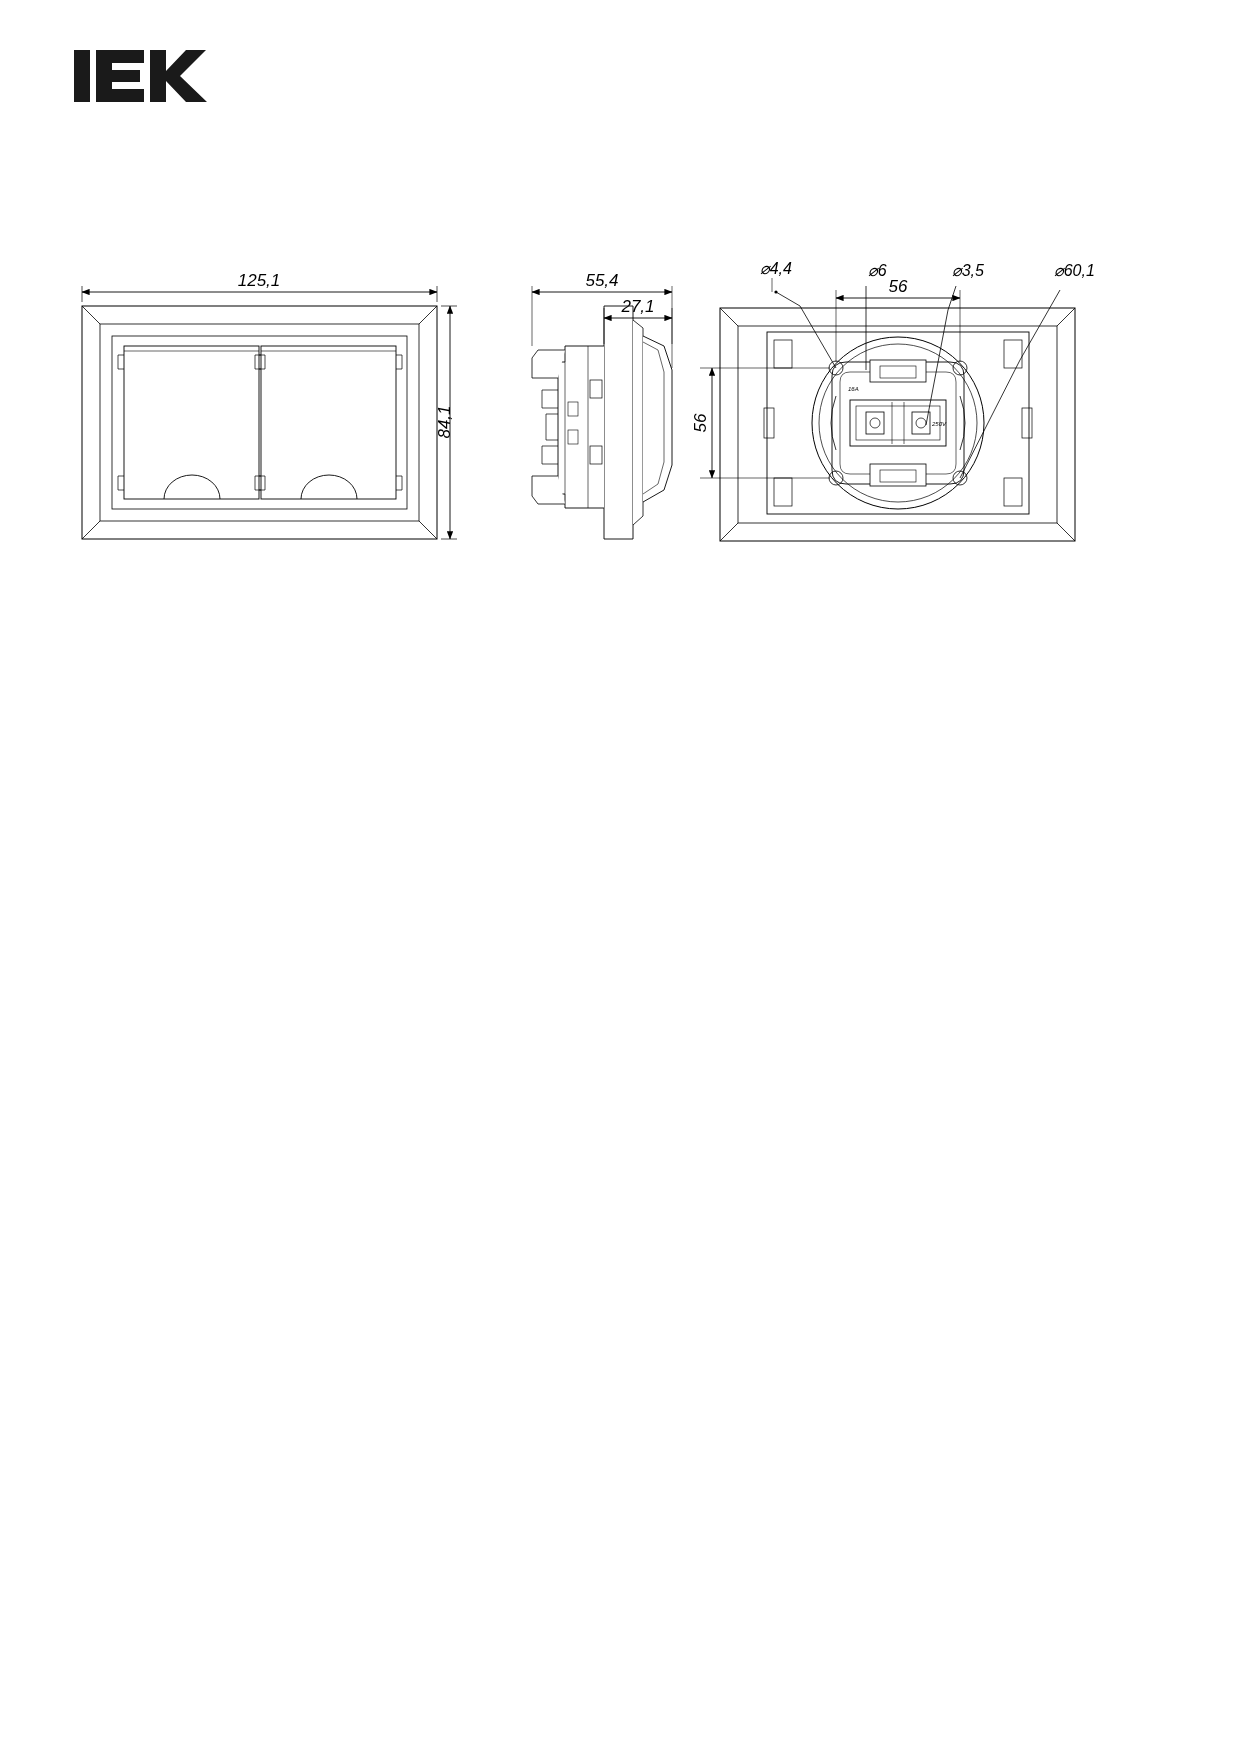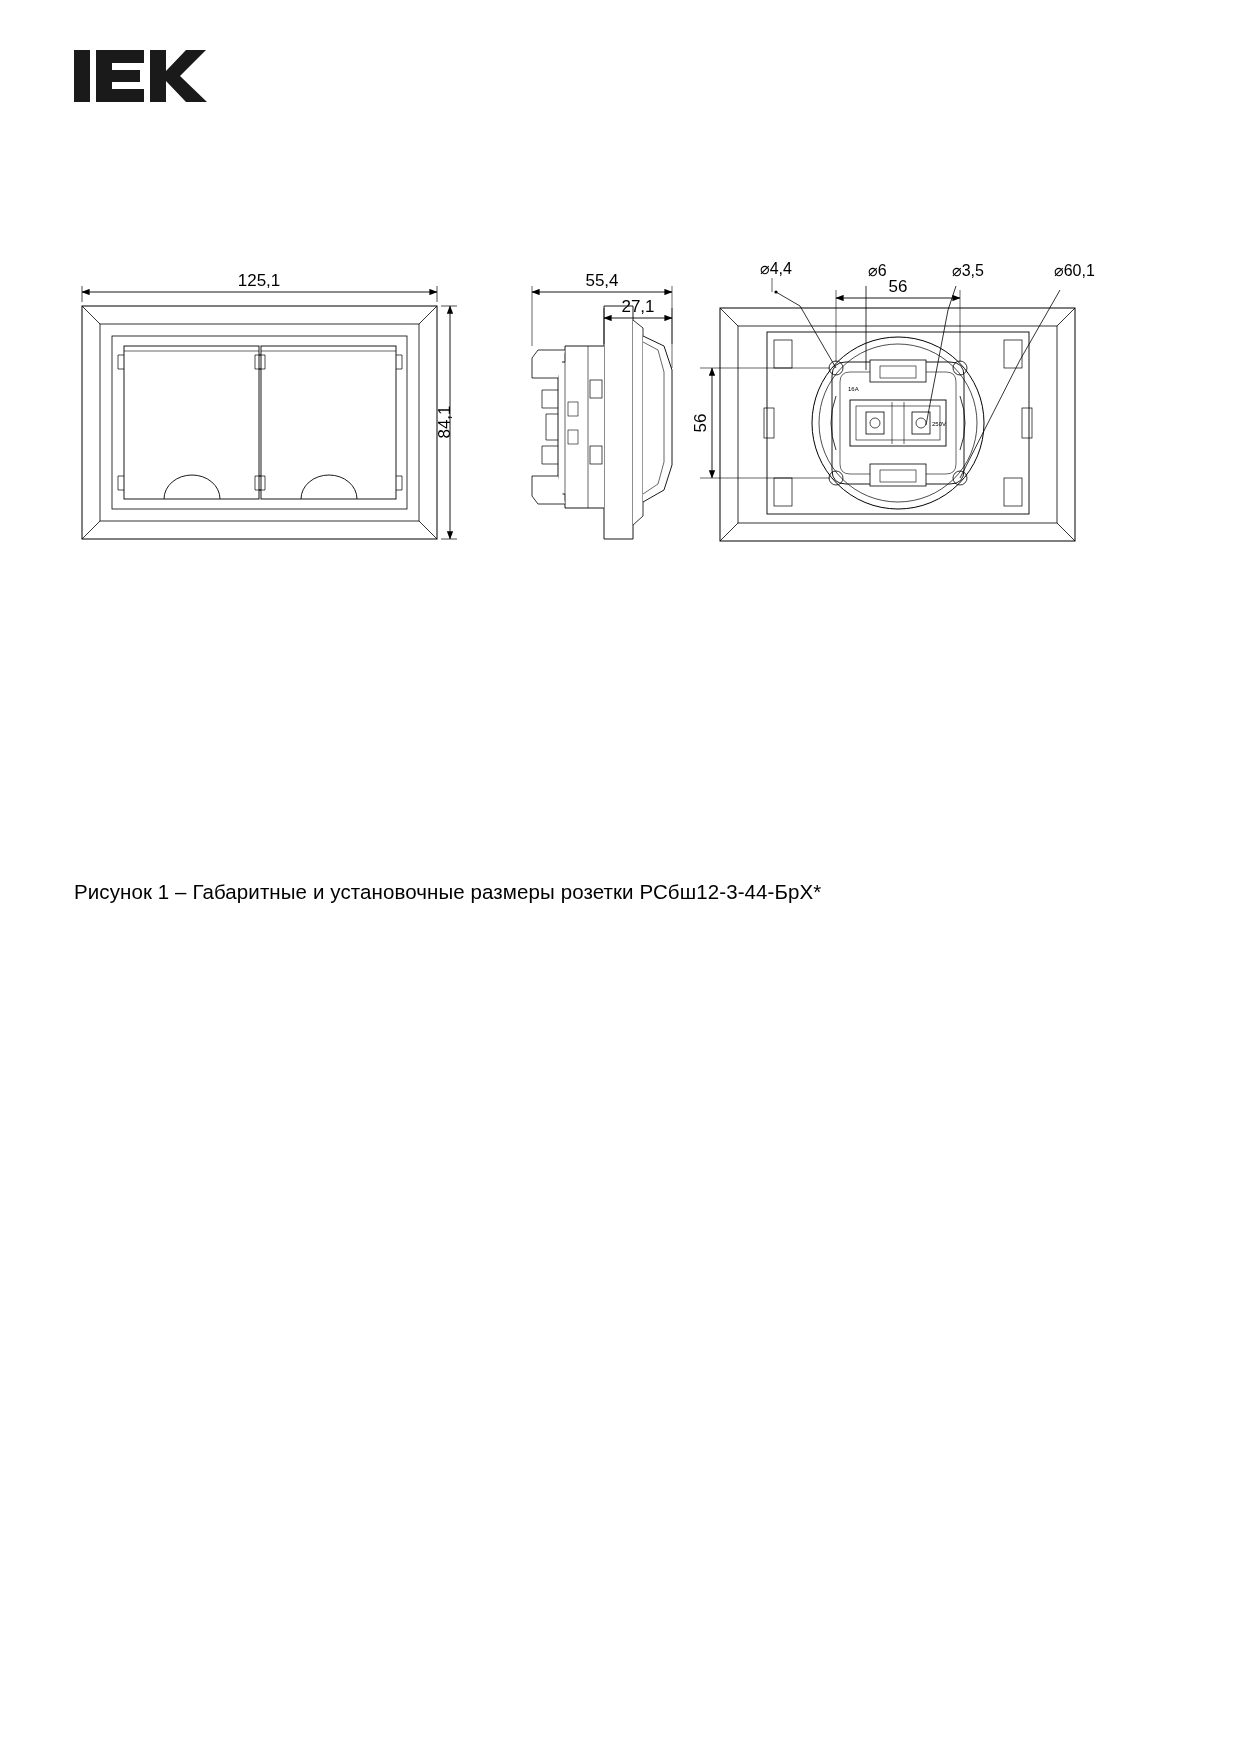--- a/index.html
+++ b/index.html
@@ -11,20 +11,21 @@
     width: 1244px;
     height: 1748px;
     position: relative;
     font-family: "Liberation Sans", sans-serif;
     color: #000000;
     overflow: hidden;
   }
   .page {
     position: absolute;
     inset: 0;
+    font-style: italic;
   }
   
   .logo {
     position: absolute;
     left: 74px;
     top: 40px;
     width: 140px;
     height: 70px;
   }
   
@@ -212,15 +213,14 @@
           <text x="892" y="26" font-size="16" fill="#000" stroke="none" text-anchor="start" font-family="Liberation Sans, sans-serif">⌀3,5</text>
 
           <path d="M900,228 L960,110 L1000,40" stroke-width="0.8"></path>
           <text x="994" y="26" font-size="16" fill="#000" stroke="none" text-anchor="start" font-family="Liberation Sans, sans-serif">⌀60,1</text>
         </g>
 
       </g>
     </svg>
   </div>
 
-  <div class="caption">Рисунок 1 – Габаритные и установочные размеры розетки РСбш12-3-44-БрХ*</div>
 
 </div>
 
 </body></html>

